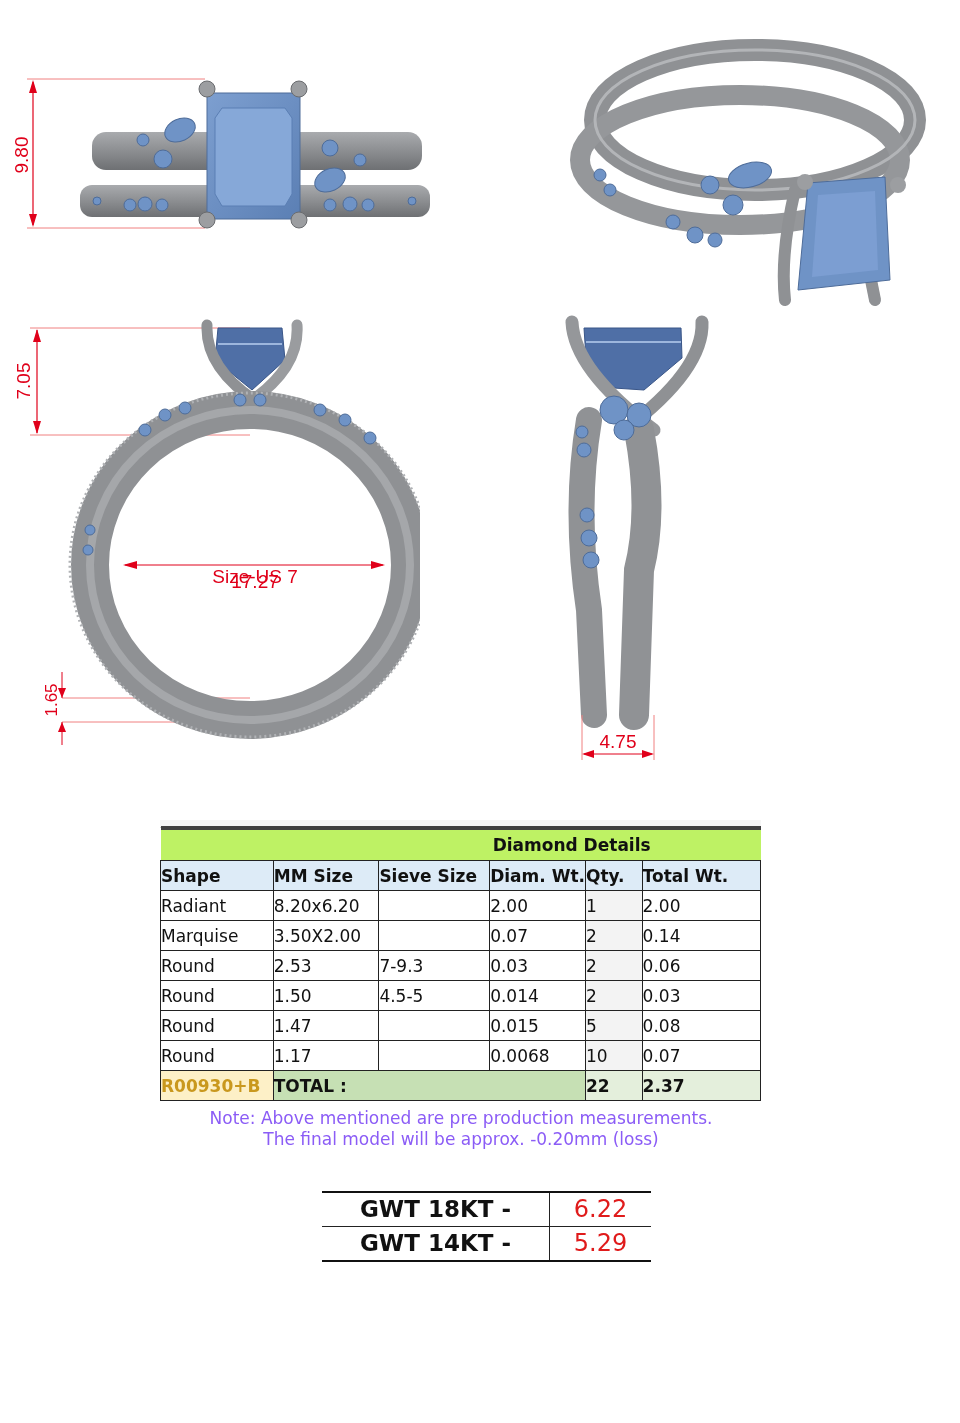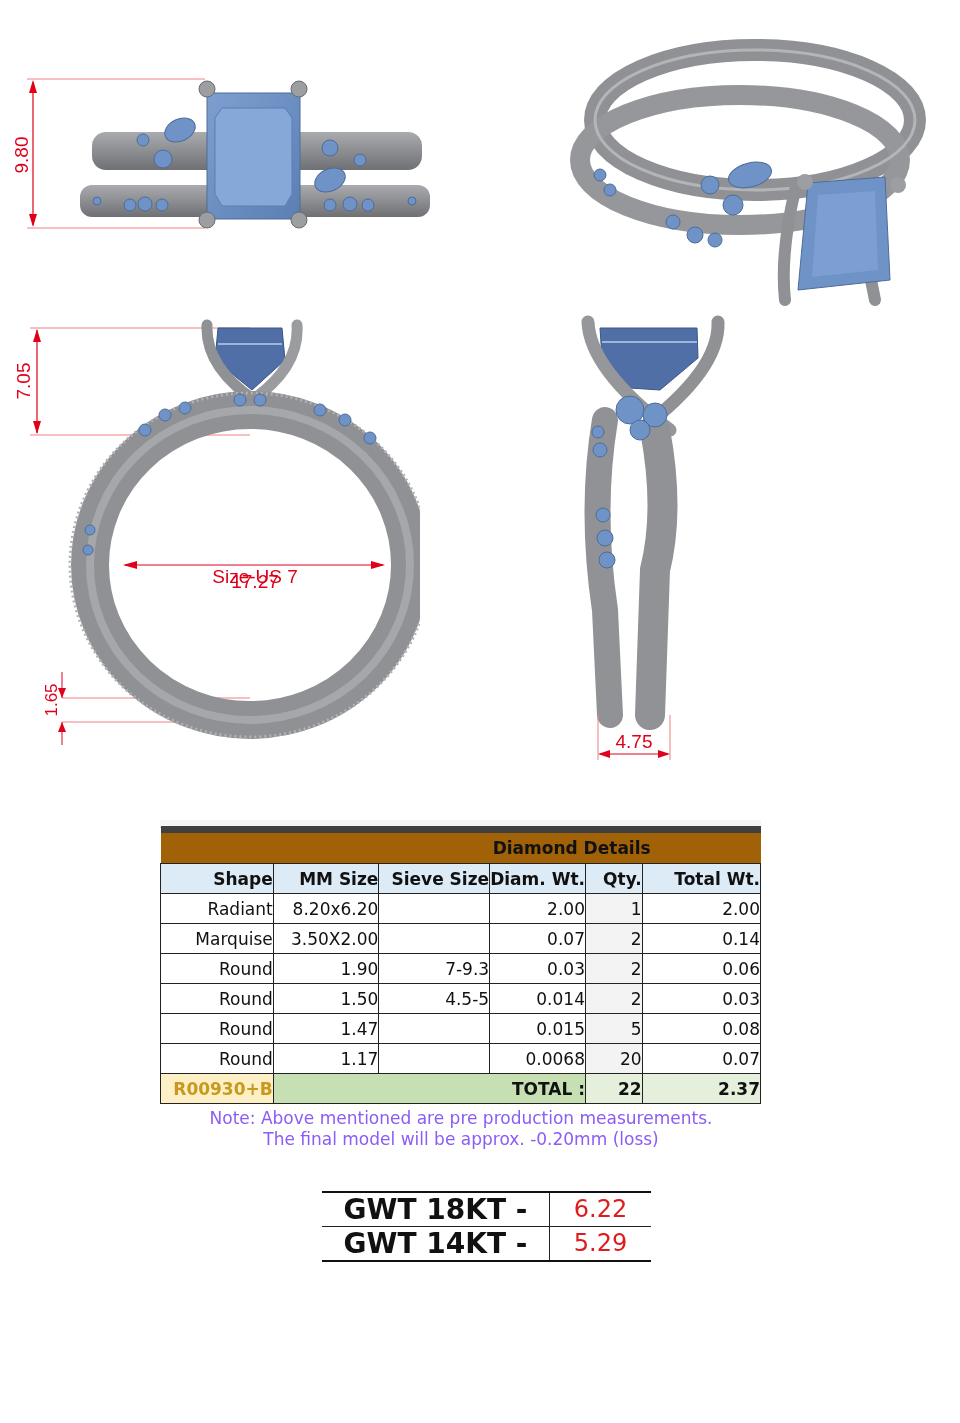--- a/index.html
+++ b/index.html
@@ -4,39 +4,39 @@
 <style>
   html, body { margin:0; padding:0; background:#ffffff; }
   body { width:960px; height:1423px; position:relative; overflow:hidden; font-family:"DejaVu Sans", sans-serif; }
   .abs { position:absolute; }
   .dim-text { color:#e0001a; font-family:"Liberation Sans", sans-serif; font-size:17px; }
   .vtext { transform:rotate(-90deg); transform-origin:center; white-space:nowrap; }
   svg { display:block; }
 
   
   .tbl { position:absolute; left:160px; top:826px; width:601px; border-collapse:collapse; font-family:"DejaVu Sans", sans-serif; font-size:17px; color:#111; }
-  .tbl td { border:1px solid #222; height:29px; padding:0; text-align:right; white-space:nowrap; }
-  .tbl tr.title td { background:#a16207; border-top:7px solid #404040; border-left:none; border-right:none; font-weight:bold; height:30px; }
+  .tbl td { border:1px solid #222; height:29px; padding:0; text-align:left; white-space:nowrap; }
+  .tbl tr.title td { background:#bef264; border-top:4px solid #404040; border-left:none; border-right:none; font-weight:bold; height:30px; }
   .tbl tr.head td { background:#ddebf7; font-weight:bold; }
   .tbl td.qty { background:#f3f3f3; }
   .tbl tr.total td { font-weight:bold; }
   .code-cell { background:#fdf0c7 !important; color:#c9981e; font-weight:bold; }
   .total-label { background:#c6e0b4; }
   .total-qty { background:#e4efdc !important; }
   .total-wt { background:#e4efdc; }
   .topstrip { position:absolute; left:160px; top:820px; width:601px; height:7px; background:#f5f5f5; border-bottom:1px solid #ccc; }
   .topstrip .sel { position:absolute; left:219px; top:0; width:111px; height:7px; border-bottom:2px solid #e3b52b; }
 
   .note { position:absolute; left:200px; width:522px; text-align:center; font-size:17px; color:#8b5cf6; line-height:21px; }
 
   .gwt { position:absolute; left:322px; top:1191px; width:329px; font-family:"DejaVu Sans", sans-serif; }
   .gwt .row { display:flex; height:33px; align-items:center; border-bottom:1px solid #222; }
   .gwt .row:first-child { border-top:2px solid #111; }
   .gwt .row:last-child { border-bottom:2px solid #111; }
-  .gwt .lbl { width:227px; text-align:center; font-weight:bold; font-size:28px; color:#111; border-right:1px solid #222; height:100%; line-height:33px; }
+  .gwt .lbl { width:227px; text-align:center; font-weight:bold; font-size:23px; color:#111; border-right:1px solid #222; height:100%; line-height:33px; }
   .gwt .val { flex:1; text-align:center; font-weight:normal; font-size:24px; color:#e01b1b; line-height:33px; }
 </style>
 </head>
 <body>
 
 <div class="abs" style="left:0;top:60px;width:440px;height:190px;">
   <svg width="440" height="190">
     <defs>
       <linearGradient id="metal" x1="0" y1="0" x2="0" y2="1">
         <stop offset="0" stop-color="#a9abae"></stop>
@@ -156,21 +156,21 @@
     <line x1="125" y1="255" x2="383" y2="255" stroke="#e0001a" stroke-width="1"></line>
     <polygon points="123,255 137,251 137,259" fill="#e0001a"></polygon>
     <polygon points="385,255 371,251 371,259" fill="#e0001a"></polygon>
   </svg>
   <div class="abs dim-text vtext" style="left:2px;top:60px;width:44px;text-align:center;font-size:19px;">7.05</div>
   <div class="abs dim-text" style="left:200px;top:233px;width:110px;text-align:center;font-size:19px;margin-top:28px;">17.27</div>
   <div class="abs dim-text" style="left:190px;top:256px;width:130px;text-align:center;font-size:19px;">Size-US 7</div>
   <div class="abs dim-text vtext" style="left:32px;top:380px;width:40px;text-align:center;font-size:17px;">1.65</div>
 </div>
 
-<div class="abs" style="left:560px;top:310px;width:200px;height:460px;">
+<div class="abs" style="left:544px;top:310px;width:200px;height:460px;">
   <svg width="200" height="460">
     <polygon points="40,18 137,18 138,48 100,80 70,78 42,48" fill="#4f6fa6" stroke="#3a5688"></polygon>
     <line x1="42" y1="32" x2="137" y2="32" stroke="#9db6dd" stroke-width="2"></line>
     <path d="M 28 12 Q 30 60 110 120" stroke="#95979a" stroke-width="13" fill="none" stroke-linecap="round"></path>
     <path d="M 158 12 Q 160 60 80 120" stroke="#8f9194" stroke-width="13" fill="none" stroke-linecap="round"></path>
     <path d="M 45 110 Q 30 200 45 300 L 50 405" stroke="#909295" stroke-width="26" fill="none" stroke-linecap="round"></path>
     <path d="M 95 120 Q 110 200 95 260 L 90 405" stroke="#909295" stroke-width="30" fill="none" stroke-linecap="round"></path>
     <g fill="#6f93c6" stroke="#4e6c99">
       <circle cx="70" cy="100" r="14"></circle>
         <circle cx="95" cy="105" r="12"></circle>
@@ -226,21 +226,21 @@
   <tr>
     <td>Marquise</td>
     <td>3.50X2.00</td>
     <td></td>
     <td>0.07</td>
     <td class="qty">2</td>
     <td>0.14</td>
   </tr>
   <tr>
     <td>Round</td>
-    <td>1.90</td>
+    <td>2.53</td>
     <td>7-9.3</td>
     <td>0.03</td>
     <td class="qty">2</td>
     <td>0.06</td>
   </tr>
   <tr>
     <td>Round</td>
     <td>1.50</td>
     <td>4.5-5</td>
     <td>0.014</td>
@@ -253,21 +253,21 @@
     <td></td>
     <td>0.015</td>
     <td class="qty">5</td>
     <td>0.08</td>
   </tr>
   <tr>
     <td>Round</td>
     <td>1.17</td>
     <td></td>
     <td>0.0068</td>
-    <td class="qty">20</td>
+    <td class="qty">10</td>
     <td>0.07</td>
   </tr>
   <tr class="total">
     <td class="code-cell">R00930+B</td>
     <td class="total-label" colspan="3">TOTAL :</td>
     <td class="qty total-qty">22</td>
     <td class="total-wt">2.37</td>
   </tr>
 </tbody>
   </table>

